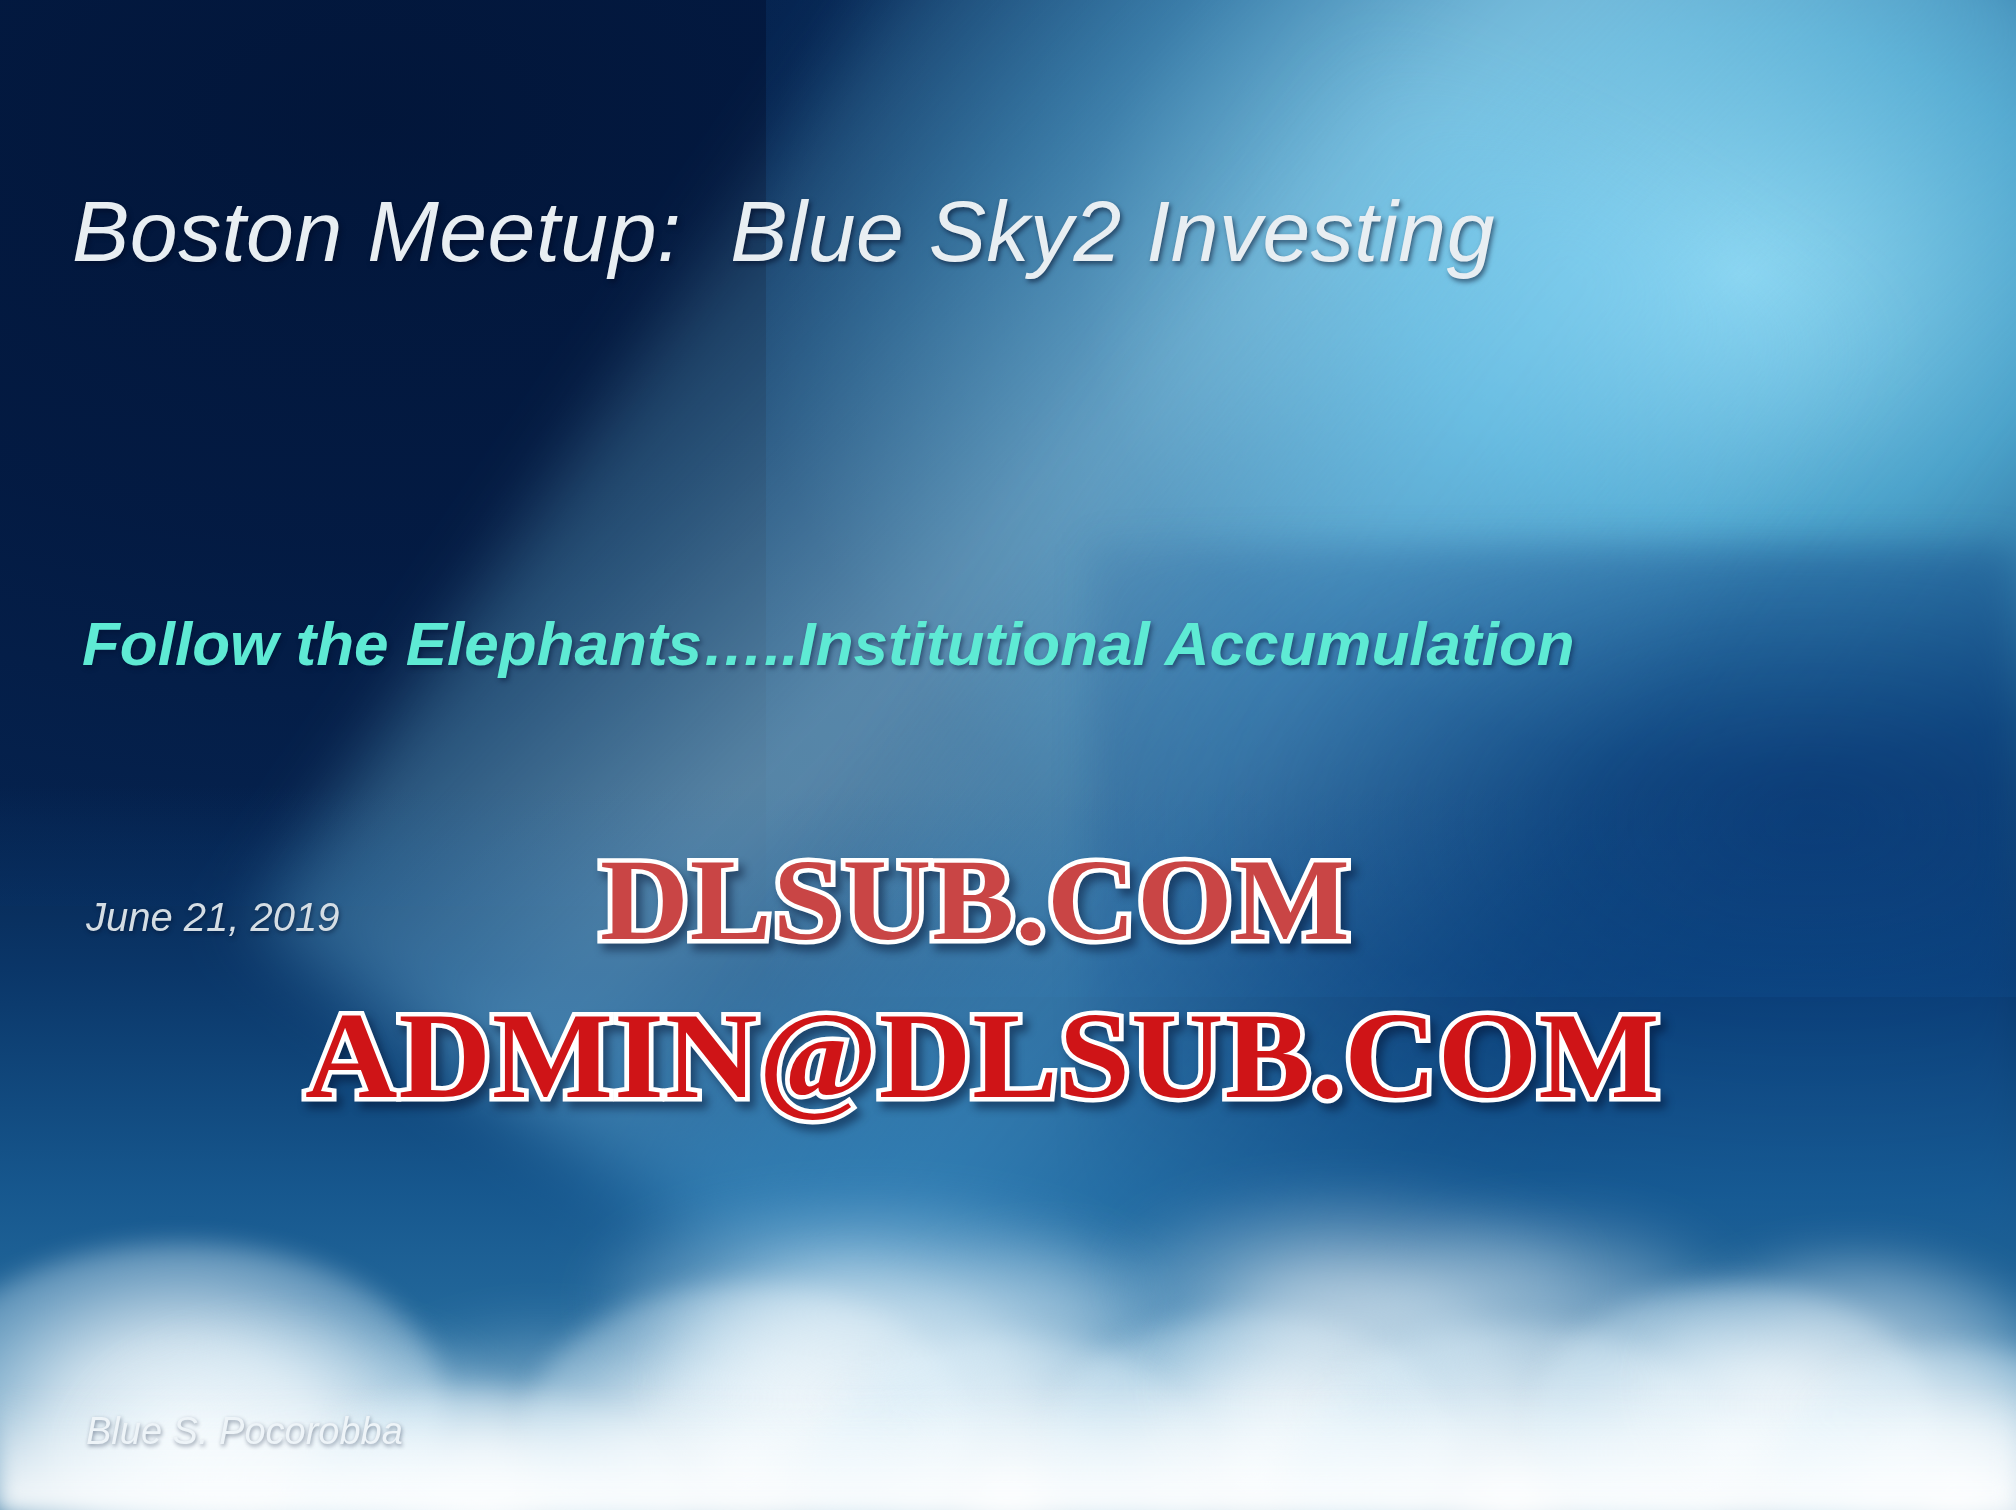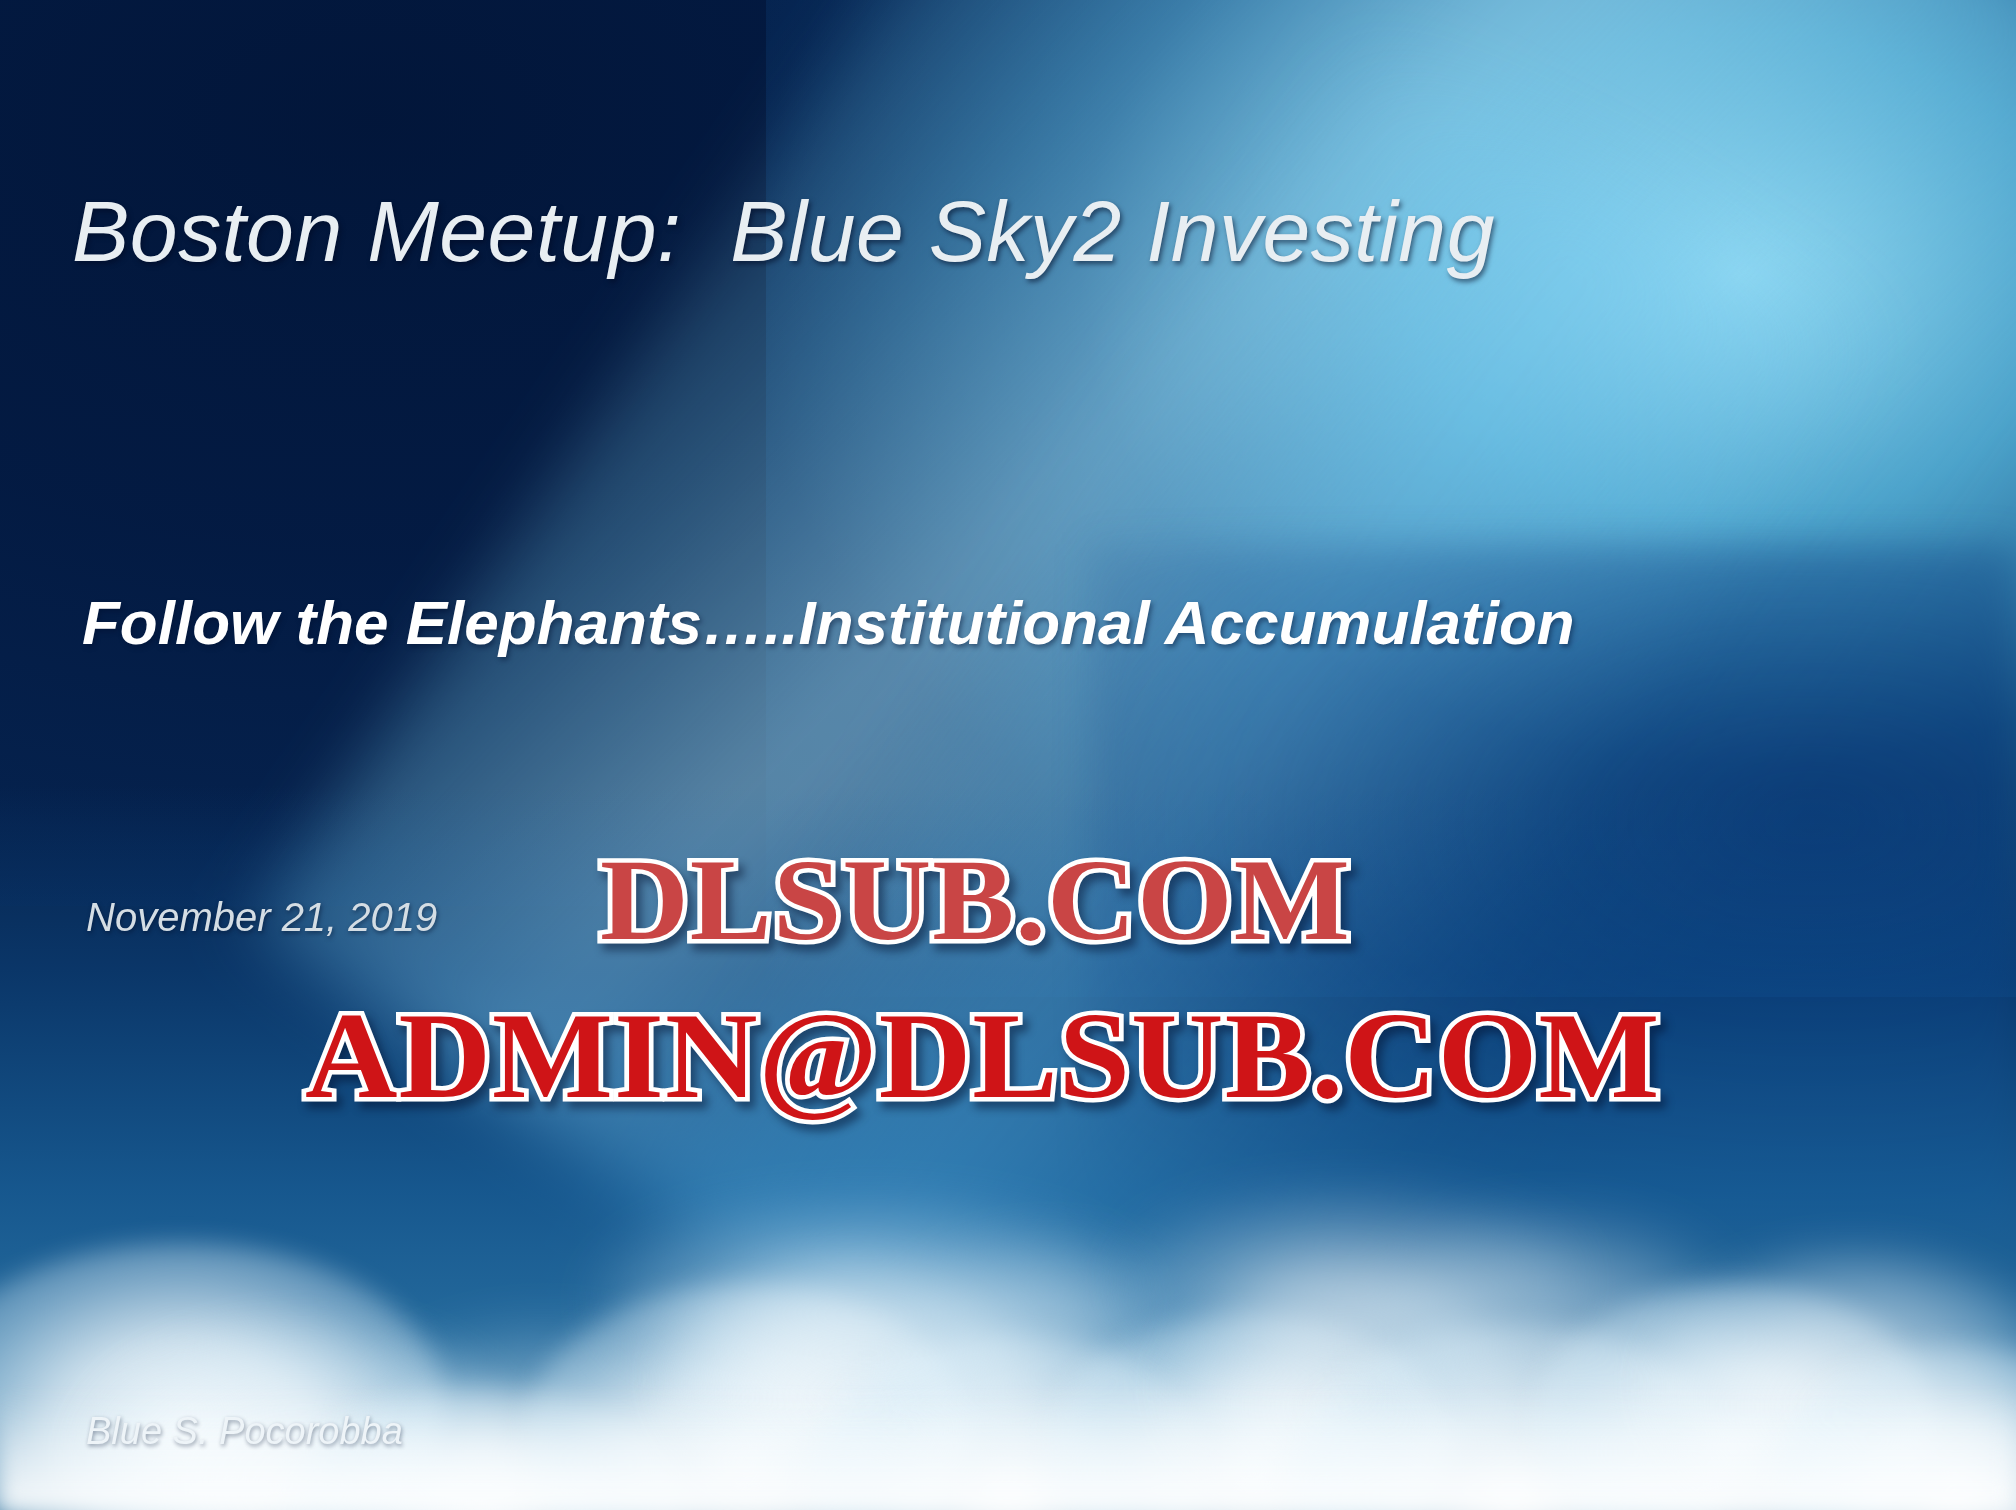--- a/index.html
+++ b/index.html
@@ -155,25 +155,25 @@
     font-weight: 400;
     letter-spacing: 0.5px;
     color: #e8eef2;
     white-space: pre;
     text-shadow: 2px 3px 5px rgba(0,10,34,0.55);
   }
 
   .subtitle {
     position: absolute;
     left: 82px;
-    top: 587px;
+    top: 608px;
     font-size: 62px;
     font-style: italic;
     font-weight: 700;
-    color: #ffffff;
+    color: #5eead4;
     white-space: pre;
     text-shadow: 2px 3px 5px rgba(0,16,46,0.45);
   }
 
   .date {
     position: absolute;
     left: 86px;
     top: 895px;
     font-size: 40px;
     font-style: italic;
@@ -259,21 +259,21 @@
     <div class="puff" style="left:88%;  bottom:-16%; width:18%; height:48%;"></div>
     <div class="puff wisp" style="left:30%;  bottom:24%;  width:26%; height:34%;"></div>
     <div class="puff wisp" style="left:56%;  bottom:30%;  width:22%; height:30%;"></div>
     <div class="cloud-floor"></div>
   </div>
 
   <div class="title">Boston Meetup:  Blue Sky2 Investing</div>
 
   <div class="subtitle">Follow the Elephants…..Institutional Accumulation</div>
 
-  <div class="date">November 21, 2019</div>
+  <div class="date">June 21, 2019</div>
 
   <div class="contact">
     <span class="name">Blue S. Pocorobba</span>
     
     
   </div>
 
   <div class="wm wm-1">DLSUB.COM</div>
 
   <div class="wm wm-2">ADMIN@DLSUB.COM</div>

